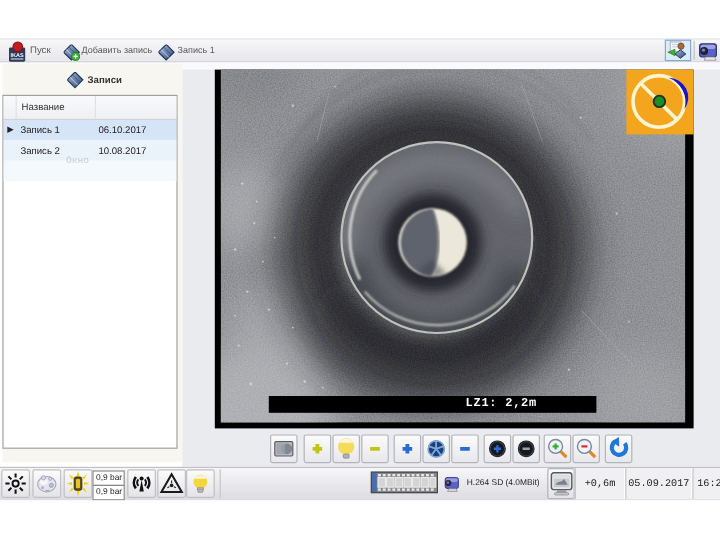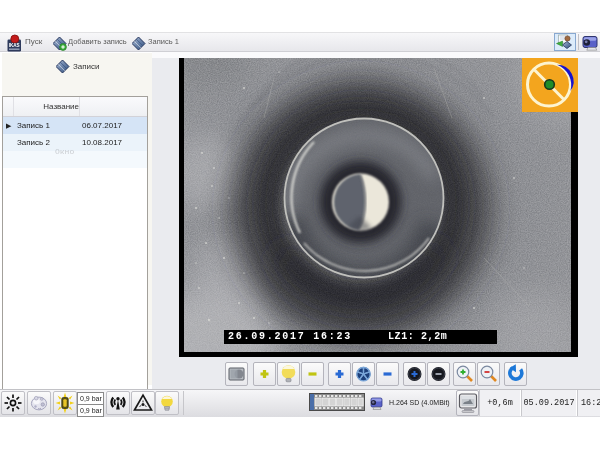--- a/index.html
+++ b/index.html
@@ -3,22 +3,22 @@
 <meta charset="utf-8">
 <style>
 html,body{margin:0;padding:0;}
 body{width:600px;height:450px;background:#fff;font-family:"Liberation Sans",sans-serif;position:relative;overflow:hidden;}
 .abs{position:absolute;}
 
 #toolbar{left:0;top:32px;width:600px;height:20px;background:linear-gradient(#f7f7f9,#e7e7eb);border-top:1px solid #e2e2e4;border-bottom:1px solid #cfcfd4;box-sizing:border-box;}
 .tbtext{position:absolute;top:5px;font-size:7.5px;color:#5a5a5a;}
 
 #panel{left:2px;top:53px;width:150px;height:332px;background:#f7f6f1;}
-#ptitle{position:absolute;left:71px;top:9px;font-size:8px;color:#333;}
-#table{position:absolute;left:0;top:43px;width:144px;height:293px;background:#fff;border:1px solid #a3a09b;text-align:right;}
+#ptitle{position:absolute;left:71px;top:9px;font-size:8px;color:#333;font-weight:bold;}
+#table{position:absolute;left:0;top:26px;width:144px;height:293px;background:#fff;border:1px solid #a3a09b;}
 #thead{position:absolute;left:0;top:0;width:144px;height:19px;background:linear-gradient(#fafafc,#eef0f3);border-bottom:1px solid #d2d2d8;}
 #thead .col{position:absolute;top:0;height:19px;border-right:1px solid #e0e0e5;font-size:8px;color:#333;line-height:19px;padding-left:4px;box-sizing:border-box;}
 .trow{position:absolute;left:0;width:144px;height:17px;font-size:8px;color:#222;line-height:17px;}
 .trow .c1{position:absolute;left:14px;}
 .trow .c2{position:absolute;left:79px;}
 #countbar{position:absolute;left:0;top:319px;width:150px;height:13px;background:linear-gradient(#f6f6f8,#dadae0);border-top:1px solid #9a9aa2;font-size:8.5px;color:#333;line-height:13px;padding-left:3px;box-sizing:border-box;}
 
 #mainbg{left:152px;top:52px;width:448px;height:337px;background:#eaebef;}
 #whiteband{left:152px;top:52px;width:448px;height:6px;background:#fafafc;}
 #video{left:179px;top:58px;width:399px;height:299px;background:#000;}
@@ -107,21 +107,21 @@
       </svg></div>
     <div id="ptitle">Записи</div>
   <div id="table">
     <div id="thead">
       <div class="col" style="left:0;width:11px;"></div>
       <div class="col" style="left:11px;width:66px;">Название</div>
     </div>
     <div class="trow" style="top:20px;background:#d5e4f6;">
       <span style="position:absolute;left:3px;font-size:7px;color:#222;">▶</span>
       <span class="c1">Запись 1</span>
-        <span class="c2">06.07.2017</span>
+        <span class="c2">06.10.2017</span>
     </div>
     <div class="trow" style="top:37px;background:#ebf3fa;">
       <span class="c1">Запись 2</span>
         <span class="c2">10.08.2017</span>
     </div>
     <div class="trow" style="top:54px;background:#f4f9fd;"></div>
       <div style="position:absolute;left:52px;top:50px;font-size:8px;color:rgba(140,140,145,0.4);font-family:Liberation Mono, monospace;">Окно</div>
   </div>
 </div>
 
@@ -222,21 +222,21 @@
         <path d="M 60 65 A 140 140 0 0 1 300 40"></path>
         <path d="M 45 90 A 152 152 0 0 1 310 60"></path>
       </g>
       <g stroke="#b8b8b4" stroke-width="0.7" opacity="0.5">
         <line x1="250" y1="10" x2="268" y2="60"></line>
           <line x1="300" y1="200" x2="345" y2="248"></line>
         <line x1="30" y1="240" x2="70" y2="280"></line>
           <line x1="90" y1="20" x2="80" y2="60"></line>
       </g>
     </svg>
-    <div id="tsbar"><span style="position:absolute;left:4px;">26.09.2017 16:23</span><span style="position:absolute;left:164px;letter-spacing:0.6px;">LZ1: 2,2m</span></div>
+    <div id="tsbar"><span style="position:absolute;left:164px;letter-spacing:0.6px;">LZ1: 2,2m</span></div>
   </div>
 </div>
 <div id="compass" class="abs">
   <svg width="56" height="54" viewBox="0 0 56 54">
     <circle cx="27" cy="26.5" r="21.5" fill="none" stroke="#fdf4d0" stroke-width="3"></circle>
     <line x1="11.8" y1="11.3" x2="42.2" y2="41.7" stroke="#fdf4d0" stroke-width="3"></line>
     <path d="M 35 6.8 A 21.5 21.5 0 0 1 48.4 33 A 16.5 16.5 0 0 0 35 6.8 Z" fill="#1813cc"></path>
     <circle cx="27.5" cy="26.5" r="4.8" fill="#1e8c28" stroke="#17381d" stroke-width="1.6"></circle>
   </svg>
 </div>

